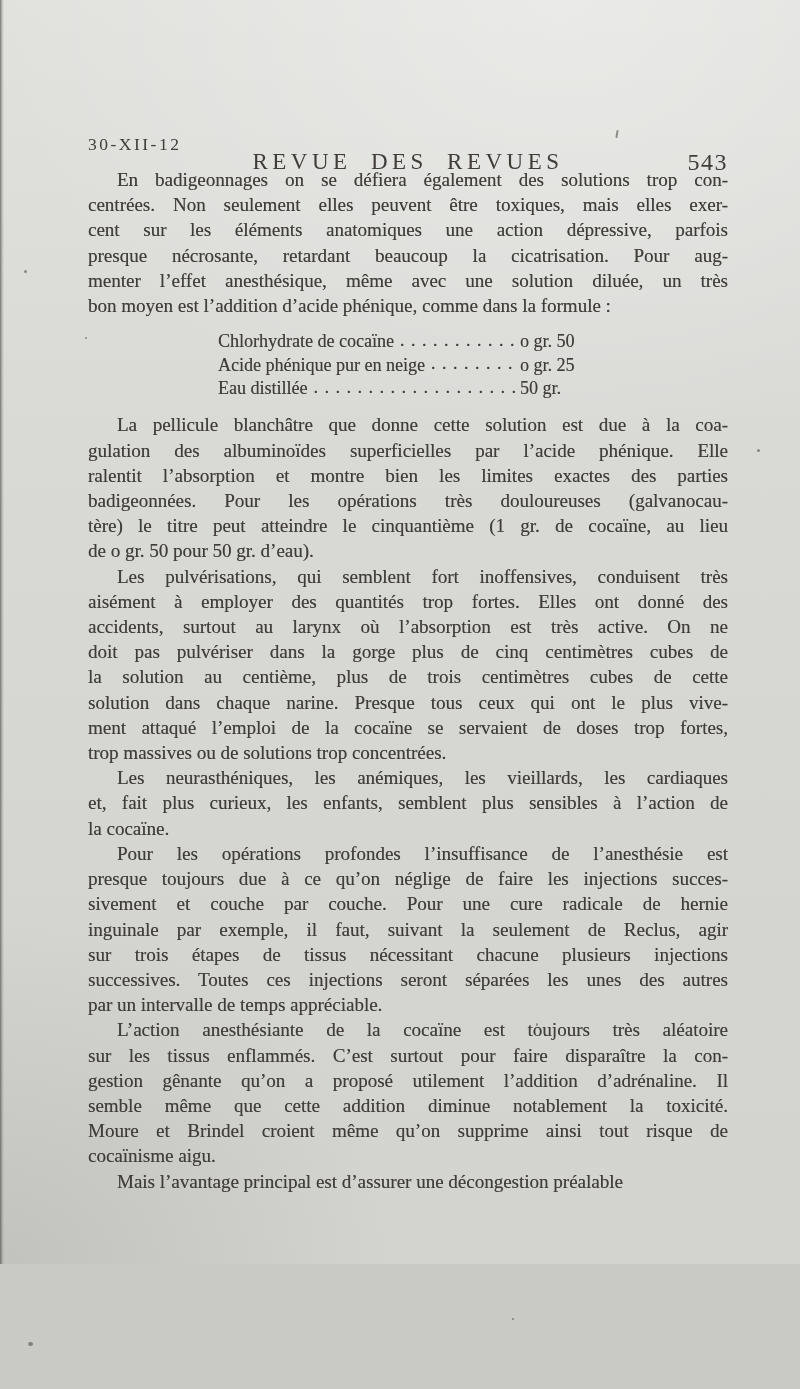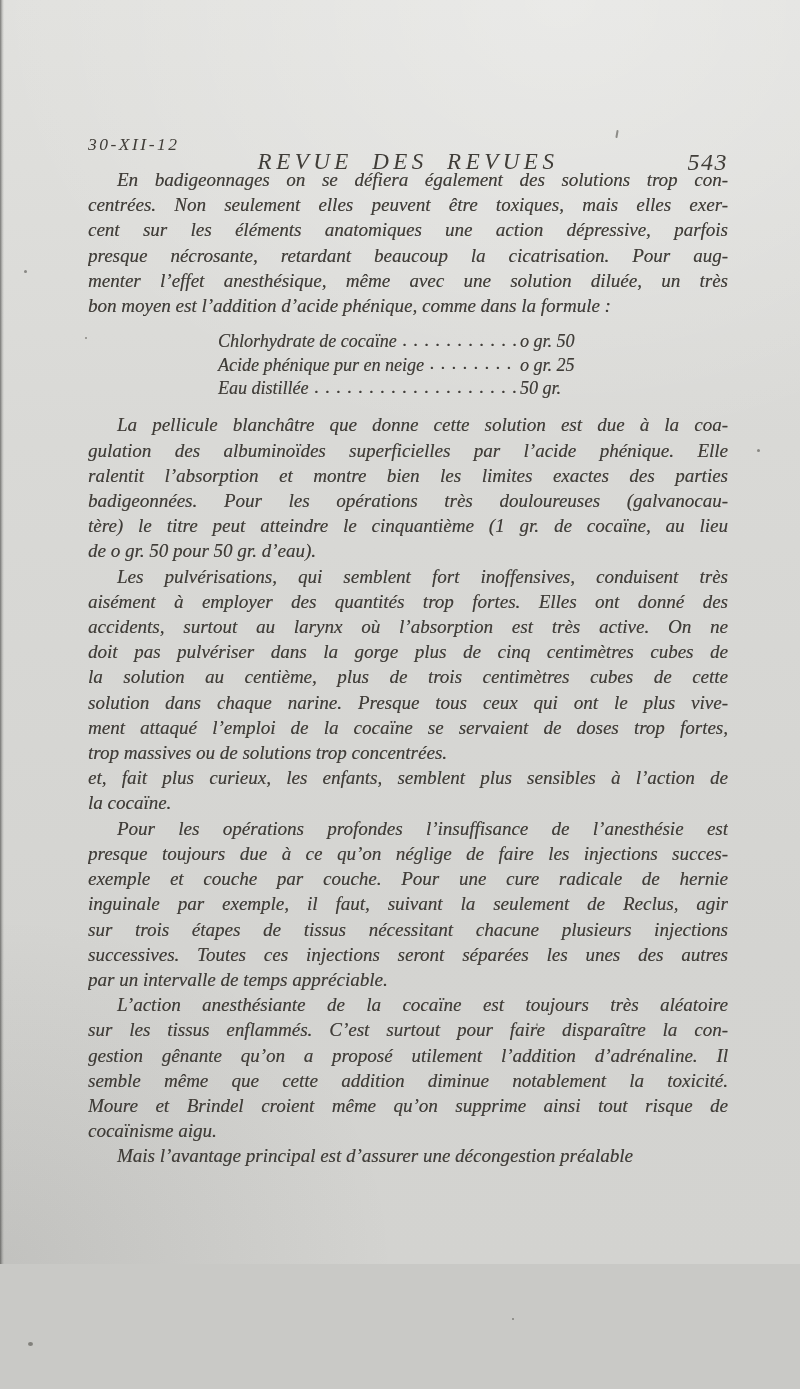--- a/index.html
+++ b/index.html
@@ -10,21 +10,20 @@
     overflow: hidden;
   }
   .sheet {
     position: relative;
     width: 800px; height: 1264px;
     background:
       radial-gradient(120% 60% at 70% 0%, rgba(255,255,255,0.30), rgba(255,255,255,0) 60%),
       radial-gradient(90% 50% at 0% 100%, rgba(40,40,38,0.10), rgba(40,40,38,0) 55%),
       linear-gradient(180deg, var(--paper-top, #e0e0dd) 0%, var(--paper, #d9d9d6) 35%, #d4d4d1 75%, #d3d3d0 100%);
     color: var(--ink, #403d38);
-    font-style: italic;
   }
   .scan-edge {
     position: absolute; left: 0; top: 0; bottom: 0; width: 4px;
     background: linear-gradient(90deg, rgba(52,52,50,0.60), rgba(52,52,50,0.18) 55%, rgba(52,52,50,0) 100%);
   }
   
   .page-header {
     position: absolute; left: 88px; top: 131px; width: 640px; height: 26px;
   }
   .issue-date {
@@ -129,27 +128,28 @@
         <div class="line first">Les pulvérisations, qui semblent fort inoffensives, conduisent très</div>
         <div class="line">aisément à employer des quantités trop fortes. Elles ont donné des</div>
         <div class="line">accidents, surtout au larynx où l’absorption est très active. On ne</div>
         <div class="line">doit pas pulvériser dans la gorge plus de cinq centimètres cubes de</div>
         <div class="line">la solution au centième, plus de trois centimètres cubes de cette</div>
         <div class="line">solution dans chaque narine. Presque tous ceux qui ont le plus vive-</div>
         <div class="line">ment attaqué l’emploi de la cocaïne se servaient de doses trop fortes,</div>
         <div class="line last">trop massives ou de solutions trop concentrées.</div>
       </div>
       <div class="paragraph">
+        <div class="line first">Les neurasthéniques, les anémiques, les vieillards, les cardiaques</div>
         <div class="line">et, fait plus curieux, les enfants, semblent plus sensibles à l’action de</div>
         <div class="line last">la cocaïne.</div>
       </div>
       <div class="paragraph">
         <div class="line first">Pour les opérations profondes l’insuffisance de l’anesthésie est</div>
         <div class="line">presque toujours due à ce qu’on néglige de faire les injections succes-</div>
-        <div class="line">exemple et couche par couche. Pour une cure radicale de hernie</div>
+        <div class="line">sivement et couche par couche. Pour une cure radicale de hernie</div>
         <div class="line">inguinale par exemple, il faut, suivant la seulement de Reclus, agir</div>
         <div class="line">sur trois étapes de tissus nécessitant chacune plusieurs injections</div>
         <div class="line">successives. Toutes ces injections seront séparées les unes des autres</div>
         <div class="line last">par un intervalle de temps appréciable.</div>
       </div>
       <div class="paragraph">
         <div class="line first">L’action anesthésiante de la cocaïne est toujours très aléatoire</div>
         <div class="line">sur les tissus enflammés. C’est surtout pour faire disparaître la con-</div>
         <div class="line">gestion gênante qu’on a proposé utilement l’addition d’adrénaline. Il</div>
         <div class="line">semble même que cette addition diminue notablement la toxicité.</div>

